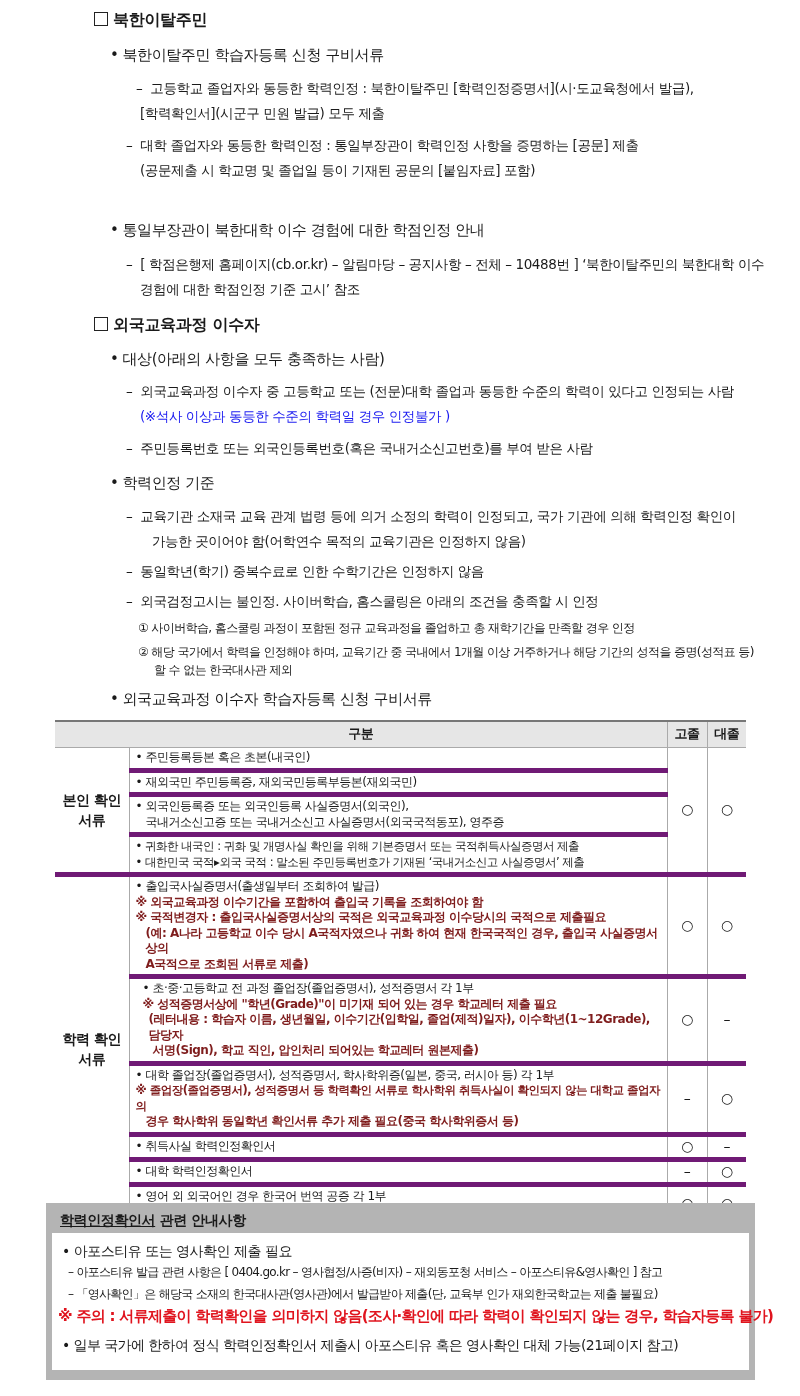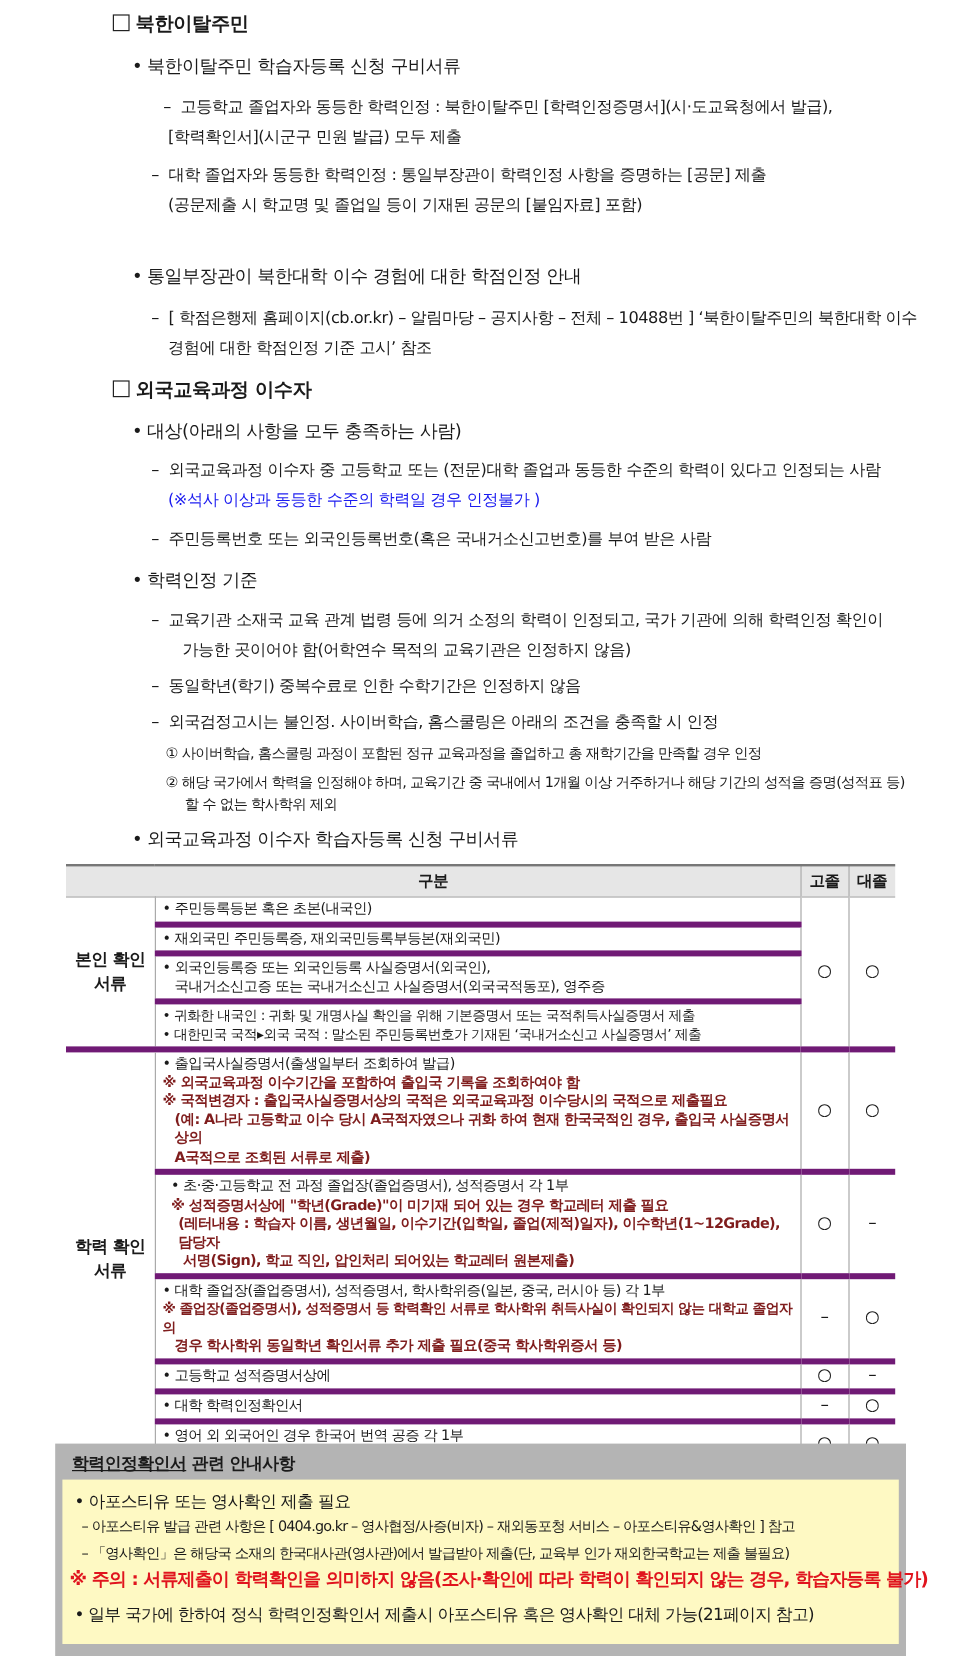--- a/index.html
+++ b/index.html
@@ -53,21 +53,21 @@
   
   .notice {
     position: absolute; left: 46px; top: 1203px; width: 709px; height: 177px;
     background: #b4b4b4; padding: 4px 6px 6px 6px;
   }
   .notice .title {
     font-size: 14px; font-weight: bold; height: 26px; line-height: 26px; padding-left: 8px; letter-spacing: -0.4px;
   }
   .notice .title u { text-decoration: underline; }
   .notice .body {
-    background: #fef9c3; height: 137px; position: relative; padding: 8px 10px;
+    background: #ffffff; height: 137px; position: relative; padding: 8px 10px;
   }
   .notice .line { position: absolute; white-space: nowrap; letter-spacing: -0.5px; }
   .notice .red { color: #e0141e; font-weight: bold; }
 </style>
 </head>
 <body>
 
 <div class="abs h1" style="left:46px; top:10px;"><span class="box"></span><span>북한이탈주민</span></div>
 
 <div class="abs bullet" style="left:62px; top:46px;">북한이탈주민 학습자등록 신청 구비서류</div>
@@ -87,21 +87,21 @@
 <div class="abs cont blue" style="left:92px; top:408px;">(※석사 이상과 동등한 수준의 학력일 경우 인정불가 )</div>
 <div class="abs dash" style="left:78px; top:440px;"><span class="d">–</span><span>주민등록번호 또는 외국인등록번호(혹은 국내거소신고번호)를 부여 받은 사람</span></div>
 
 <div class="abs bullet" style="left:62px; top:474px;">학력인정 기준</div>
 <div class="abs dash" style="left:78px; top:508px;"><span class="d">–</span><span>교육기관 소재국 교육 관계 법령 등에 의거 소정의 학력이 인정되고, 국가 기관에 의해 학력인정 확인이</span></div>
 <div class="abs cont" style="left:104px; top:533px;">가능한 곳이어야 함(어학연수 목적의 교육기관은 인정하지 않음)</div>
 <div class="abs dash" style="left:78px; top:563px;"><span class="d">–</span><span>동일학년(학기) 중복수료로 인한 수학기간은 인정하지 않음</span></div>
 <div class="abs dash" style="left:78px; top:593px;"><span class="d">–</span><span>외국검정고시는 불인정. 사이버학습, 홈스쿨링은 아래의 조건을 충족할 시 인정</span></div>
 <div class="abs circ" style="left:90px; top:620px;">① 사이버학습, 홈스쿨링 과정이 포함된 정규 교육과정을 졸업하고 총 재학기간을 만족할 경우 인정</div>
 <div class="abs circ" style="left:90px; top:644px;">② 해당 국가에서 학력을 인정해야 하며, 교육기간 중 국내에서 1개월 이상 거주하거나 해당 기간의 성적을 증명(성적표 등)</div>
-<div class="abs circ" style="left:106px; top:662px;">할 수 없는 학사학위 제외</div>
+<div class="abs circ" style="left:106px; top:662px;">할 수 없는 한국대사관 제외</div>
 
 <div class="abs bullet" style="left:62px; top:690px;">외국교육과정 이수자 학습자등록 신청 구비서류</div>
 
 <table class="tbl">
   <colgroup>
     <col style="width:74px">
       <col style="width:538px">
       <col style="width:40px">
       <col style="width:39px">
   </colgroup>
@@ -153,21 +153,21 @@
   <tr>
     <td style="height:60px;">
       <span class="it">대학 졸업장(졸업증명서), 성적증명서, 학사학위증(일본, 중국, 러시아 등) 각 1부</span><br>
       <span class="nb" style="font-size:11.5px;">※ 졸업장(졸업증명서), 성적증명서 등 학력확인 서류로 학사학위 취득사실이 확인되지 않는 대학교 졸업자의</span><br>
       <span class="nb ind">경우 학사학위 동일학년 확인서류 추가 제출 필요(중국 학사학위증서 등)</span>
     </td>
     <td class="mk">–</td>
     <td class="mk">○</td>
   </tr>
   <tr>
-    <td style="height:25px;"><span class="it">고등학교 성적증명서상에</span></td>
+    <td style="height:25px;"><span class="it">취득사실 학력인정확인서</span></td>
     <td class="mk">○</td>
     <td class="mk">–</td>
   </tr>
   <tr>
     <td style="height:25px;"><span class="it">대학 학력인정확인서</span></td>
     <td class="mk">–</td>
     <td class="mk">○</td>
   </tr>
   <tr>
     <td style="height:40px;">

